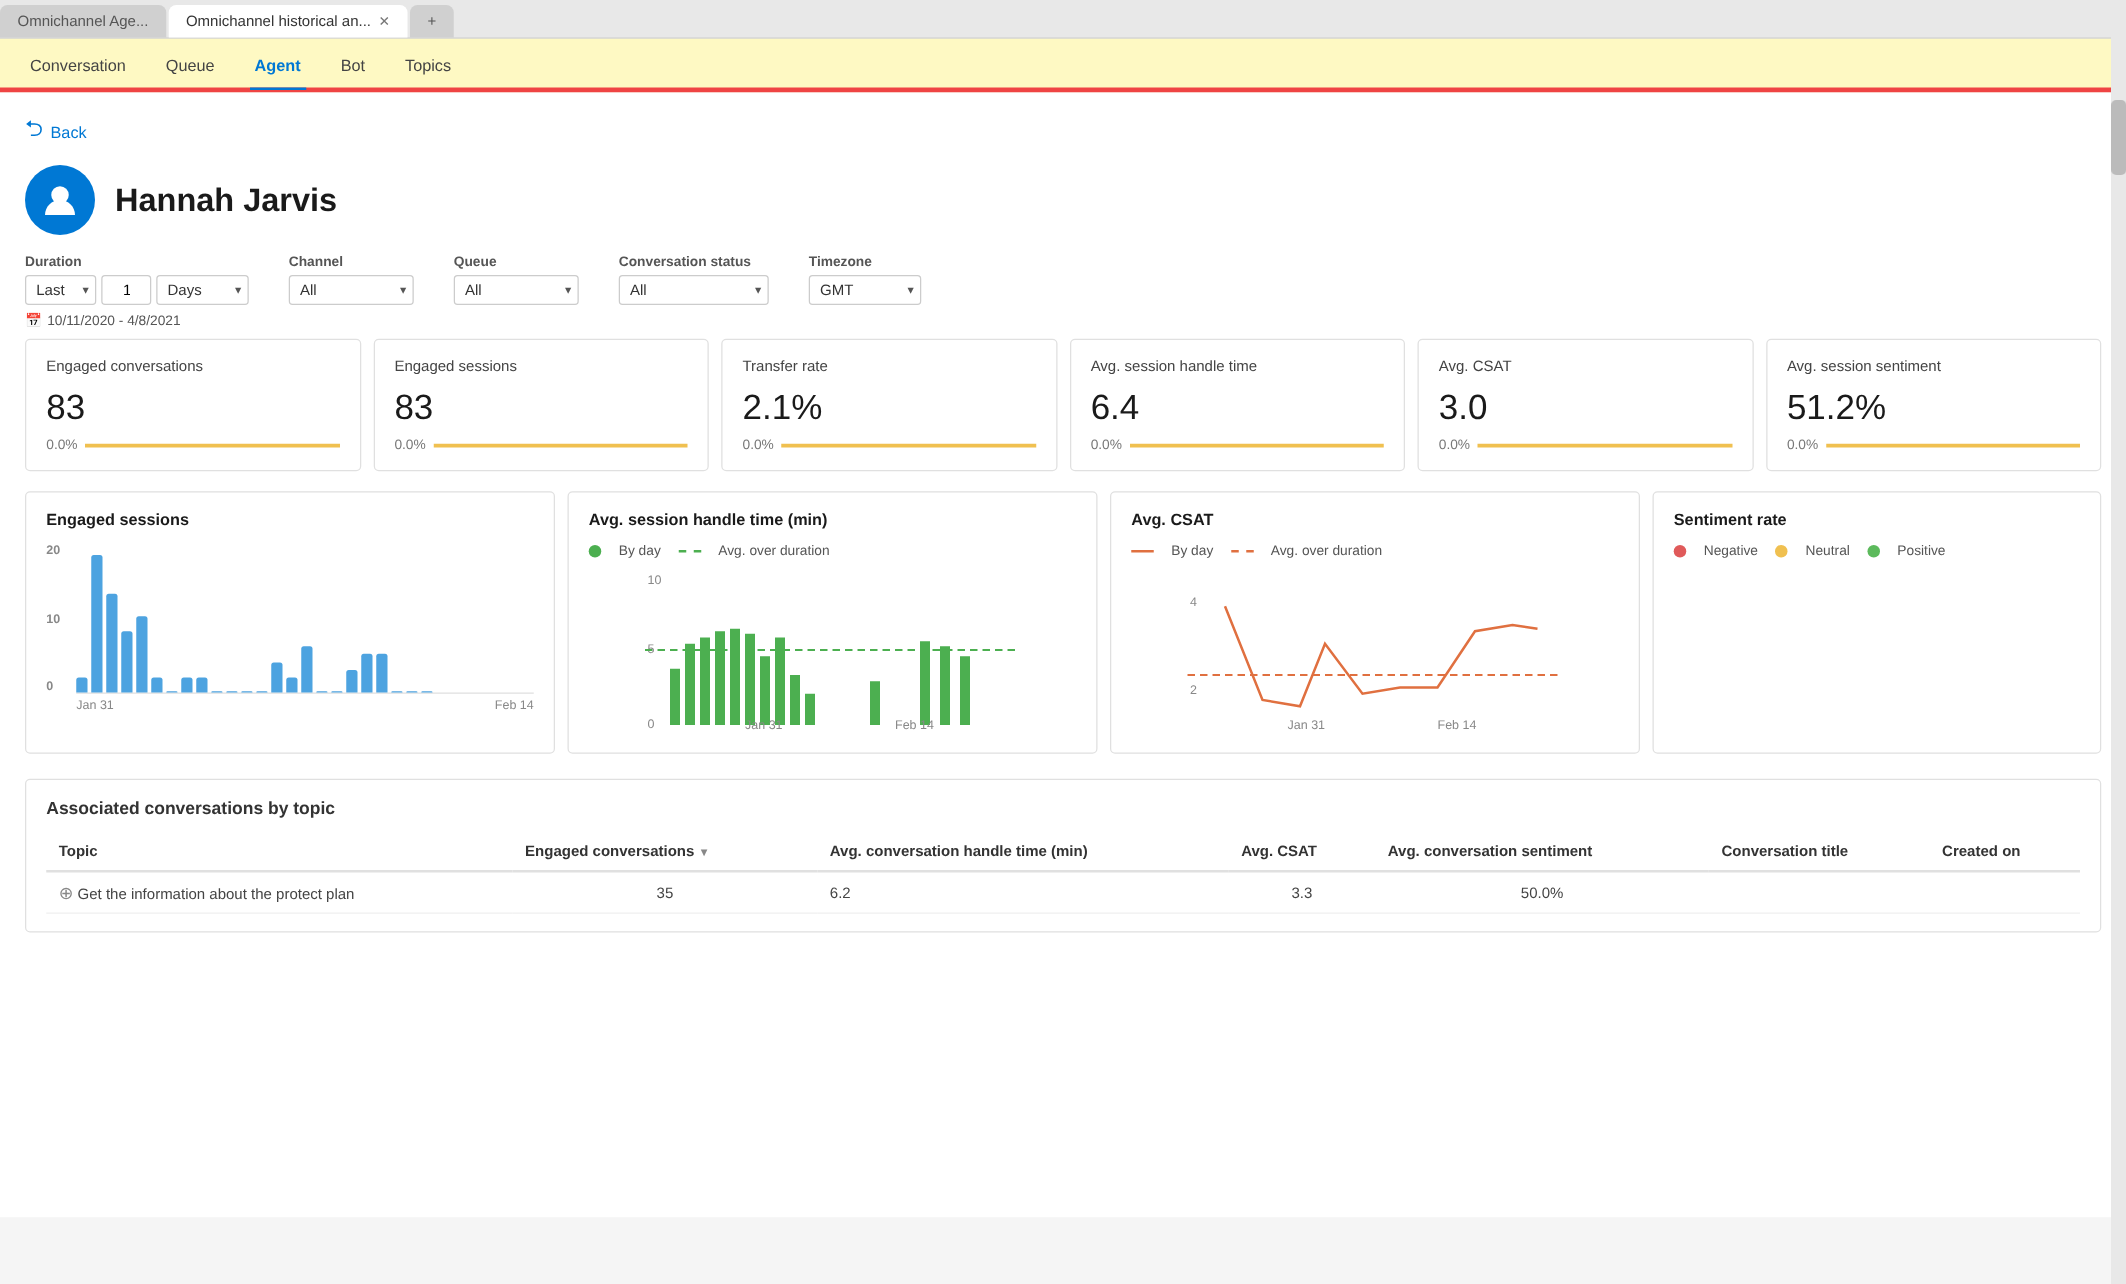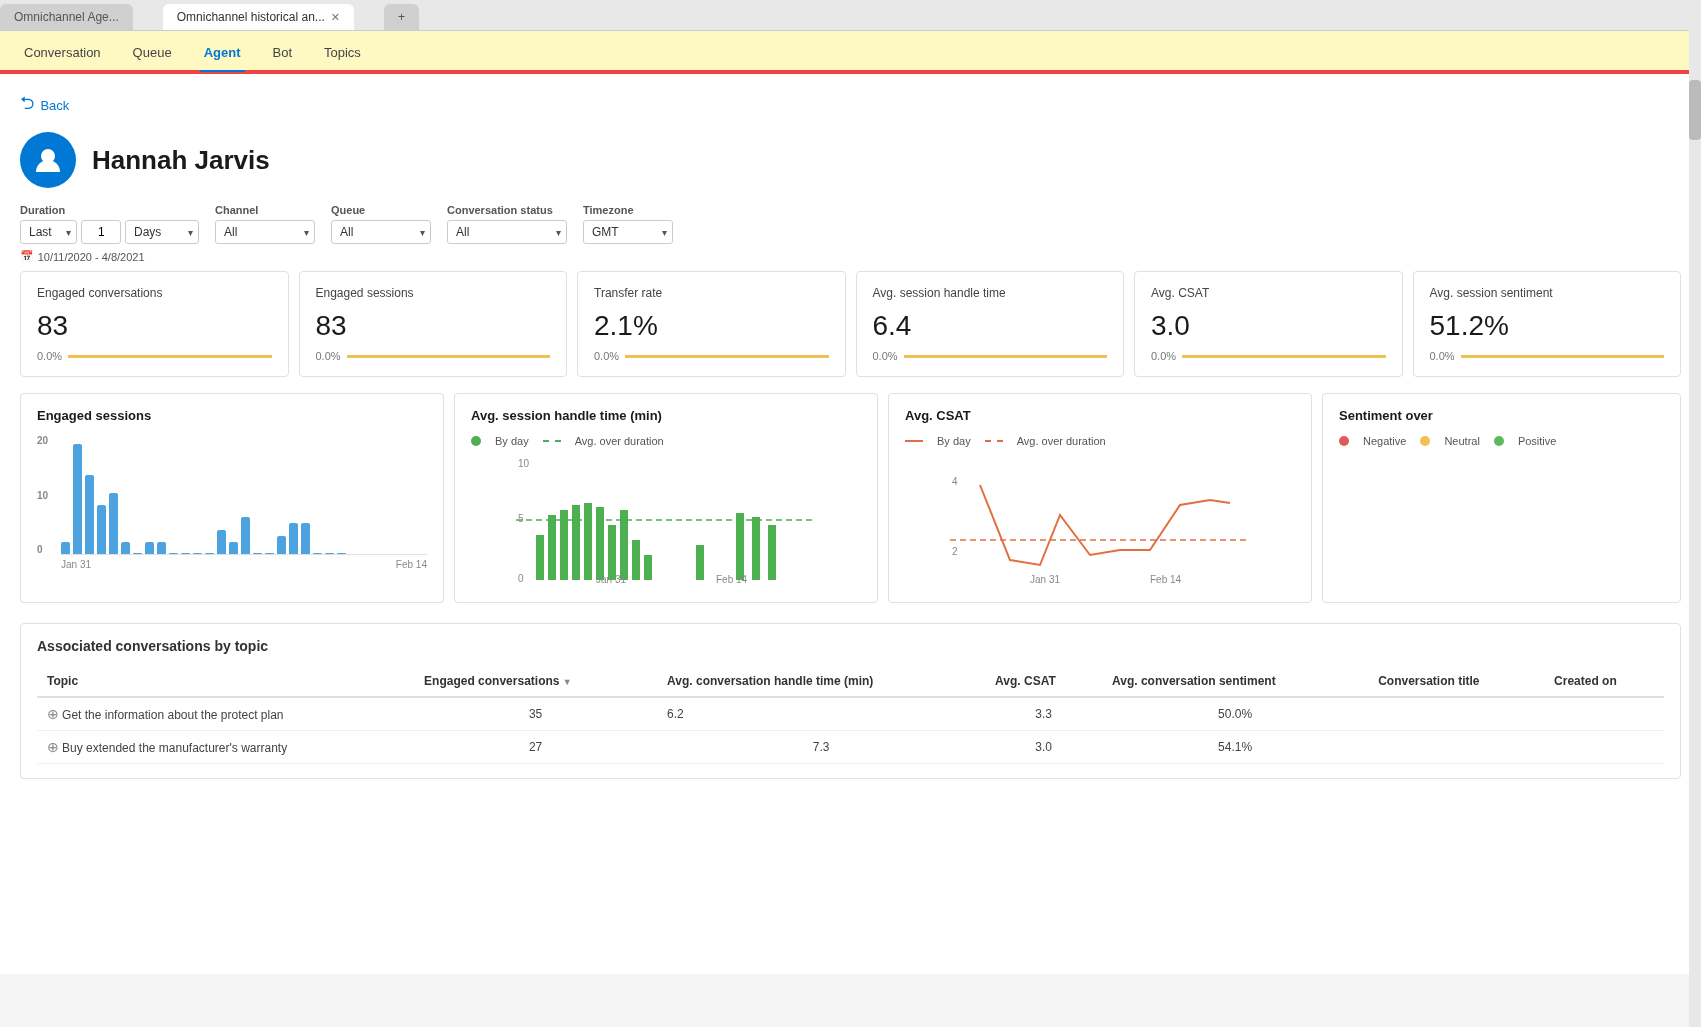--- a/index.html
+++ b/index.html
@@ -1,19 +1,19 @@
 <!DOCTYPE html>
 <html><head>
   <meta charset="utf-8">
   <style>
     * { box-sizing: border-box; margin: 0; padding: 0; }
     body { font-family: 'Segoe UI', Arial, sans-serif; background: #f5f5f5; font-size: 13px; color: #333; }
 
     
-    .browser-tabs { display: flex; align-items: center; background: #e8e8e8; padding: 4px 0 0 0; border-bottom: 1px solid #ccc; gap: 28px; }
+    .browser-tabs { display: flex; align-items: center; background: #e8e8e8; padding: 4px 0 0 0; border-bottom: 1px solid #ccc; }
     .browser-tab { display: flex; align-items: center; padding: 6px 14px; background: #d0d0d0; border-radius: 6px 6px 0 0; font-size: 12px; color: #555; cursor: pointer; margin-right: 2px; gap: 6px; }
     .browser-tab.active { background: #fff; color: #333; }
     .browser-tab .close-btn { font-size: 11px; color: #777; cursor: pointer; }
 
     
     .nav-bar { display: flex; align-items: flex-end; background: #fef9c3; padding: 0 20px; border-bottom: 4px solid #ef4444; gap: 24px; }
     .nav-item { padding: 14px 4px 10px; font-size: 13px; color: #444; cursor: pointer; border-bottom: 2px solid transparent; margin-bottom: -2px; }
     .nav-item.active { color: #0078d4; border-bottom: 2px solid #0078d4; font-weight: 600; }
 
     
@@ -23,21 +23,21 @@
     .back-row { display: flex; align-items: center; gap: 6px; color: #0078d4; cursor: pointer; font-size: 13px; margin-bottom: 12px; }
     .back-icon { font-size: 18px; }
 
     
     .agent-header { display: flex; align-items: center; gap: 16px; margin-bottom: 16px; }
     .agent-avatar { width: 56px; height: 56px; background: #0078d4; border-radius: 50%; display: flex; align-items: center; justify-content: center; }
     .agent-avatar svg { width: 32px; height: 32px; fill: #fff; }
     .agent-name { font-size: 26px; font-weight: 700; color: #1a1a1a; }
 
     
-    .filters-row { display: flex; gap: 16px; align-items: center; margin-bottom: 6px; flex-wrap: wrap; }
+    .filters-row { display: flex; gap: 32px; align-items: center; margin-bottom: 6px; flex-wrap: wrap; }
     .filter-group { display: flex; flex-direction: column; gap: 4px; }
     .filter-label { font-size: 11px; color: #555; font-weight: 600; }
     .filter-controls { display: flex; gap: 4px; align-items: center; }
     select, .select-like { background: #fff; border: 1px solid #ccc; border-radius: 3px; padding: 4px 24px 4px 8px; font-size: 12px; appearance: none; cursor: pointer; color: #333; position: relative; }
     .select-wrapper { position: relative; display: inline-block; }
     .select-wrapper::after { content: '▾'; position: absolute; right: 6px; top: 50%; transform: translateY(-50%); font-size: 10px; color: #555; pointer-events: none; }
     .filter-input { border: 1px solid #ccc; border-radius: 3px; padding: 4px 16px; font-size: 12px; width: 40px; }
     .date-range { font-size: 11px; color: #555; margin-bottom: 8px; display: flex; align-items: center; gap: 4px; }
 
     
@@ -319,21 +319,21 @@
         <text x="2" y="100" font-size="10" fill="#888">2</text>
 
         <polyline points="30,30 60,105 90,110 110,60 140,100 170,95 200,95 230,50 260,45 280,48" fill="none" stroke="#e07040" stroke-width="2"></polyline>
 
         <text x="80" y="128" font-size="10" fill="#888">Jan 31</text>
         <text x="200" y="128" font-size="10" fill="#888">Feb 14</text>
       </svg>
     </div>
 
     <div class="chart-card" style="flex:1; position:relative;">
-      <div class="chart-title">Sentiment over</div>
+      <div class="chart-title">Sentiment rate</div>
       <div class="chart-legend">
         <span class="legend-dot" style="background:#e05a5a;"></span>
         <span>Negative</span>
         <span class="legend-dot" style="background:#f0c050;"></span>
         <span>Neutral</span>
         <span class="legend-dot" style="background:#5cba5c;"></span>
         <span>Positive</span>
       </div>
     </div>
   </div>
@@ -361,32 +361,20 @@
       <span class="expand-btn">⊕</span>
       Get the information about the protect plan
     </td>
     <td style="text-align:center;margin-top:42px;">35</td>
     <td style="text-align:left;">6.2</td>
     <td style="text-align:center;">3.3</td>
     <td style="text-align:center;">50.0%</td>
     <td></td>
     <td></td>
   </tr>
-          <tr>
-    <td>
-      <span class="expand-btn">⊕</span>
-      Buy extended the manufacturer's warranty
-    </td>
-    <td style="text-align:center;">27</td>
-    <td style="text-align:center;">7.3</td>
-    <td style="text-align:center;">3.0</td>
-    <td style="text-align:center;">54.1%</td>
-    <td></td>
-    <td></td>
-  </tr>
         </tbody>
     </table>
   </div>
 
 </div>
 
 <div class="scrollbar">
   <div class="scrollbar-thumb"></div>
 </div>
 

